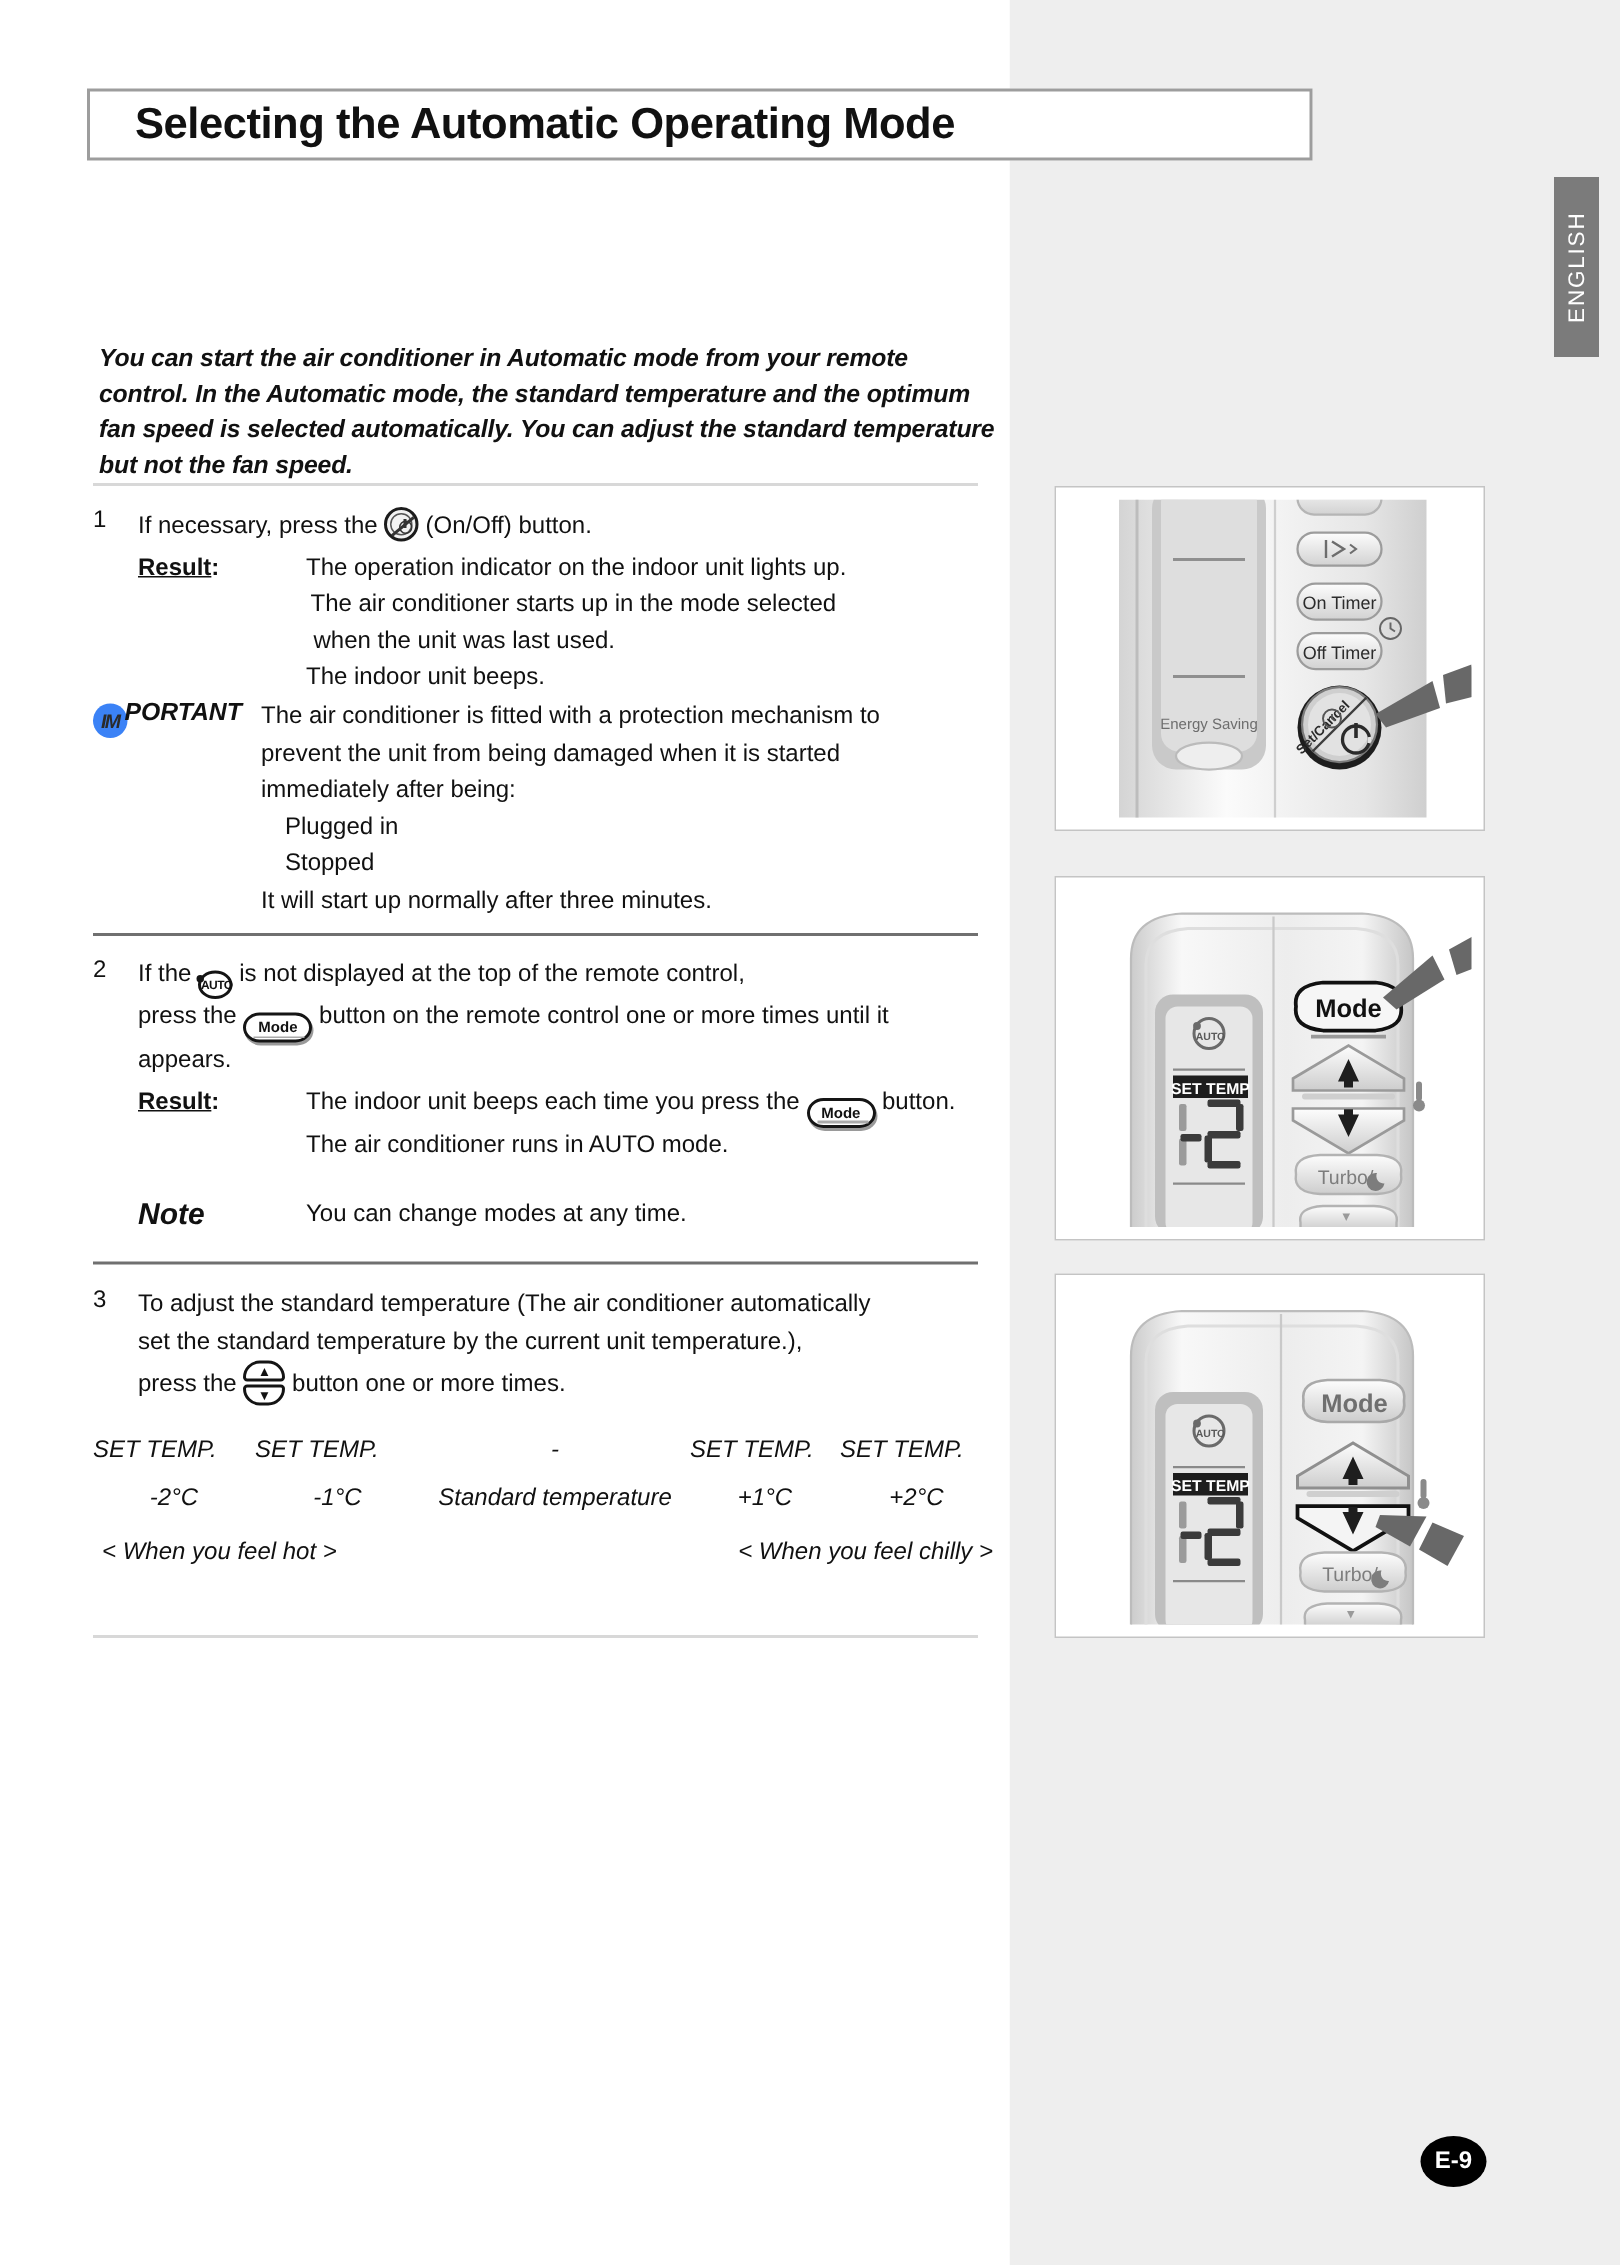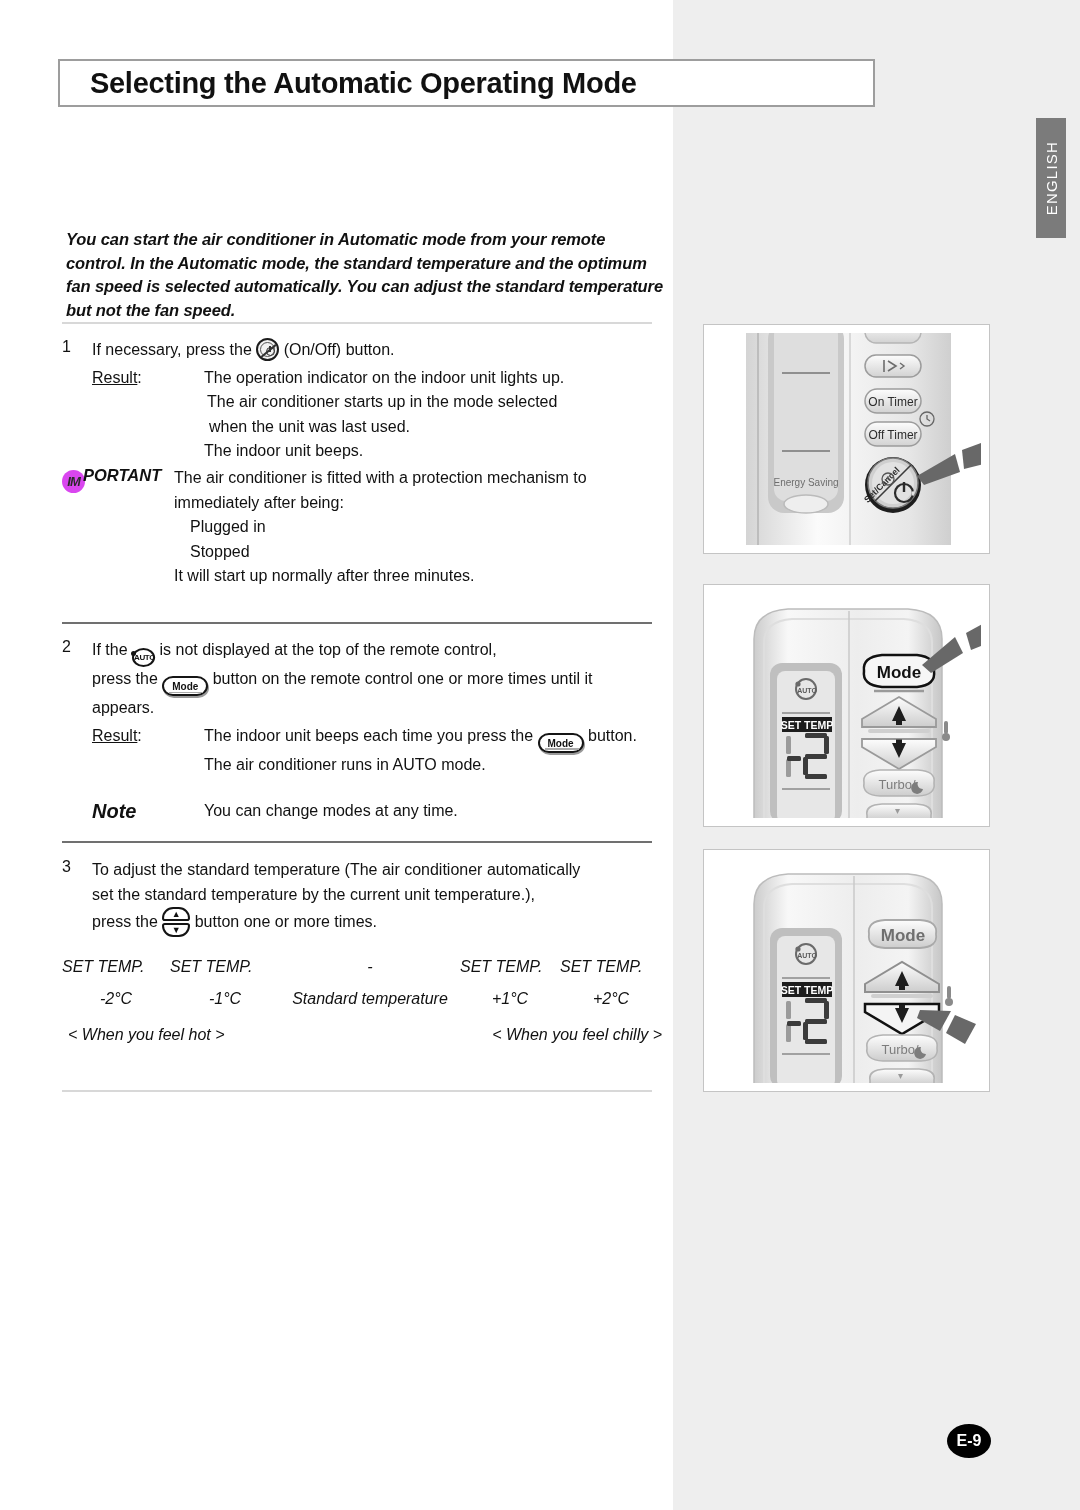--- a/index.html
+++ b/index.html
@@ -75,35 +75,36 @@
   }
   .step-body {
     margin-left:30px;
     font-size:16px;
     line-height:24.5px;
   }
   .result-row { display:flex; margin-top:3px; }
   .result-label {
     width:112px; flex:0 0 112px;
     font-size:16px;
+    font-weight:bold;
   }
   .result-label u { text-decoration:underline; }
   .result-text { font-size:16px; line-height:24.5px; }
 
   
   .important-row { display:flex; }
   .important-label {
     width:112px; flex:0 0 112px;
     font-size:16.5px; font-weight:bold; font-style:italic;
     position:relative;
     white-space:nowrap;
   }
   .imp-circle {
     display:inline-block; width:23px; height:23px; border-radius:50%;
-    background:#d946ef; color:#2a2a2a;
+    background:#3b82f6; color:#2a2a2a;
     font-size:13px; font-weight:bold; font-style:italic;
     text-align:center; line-height:23px;
     vertical-align:-5px;
     margin-right:-2px;
     letter-spacing:-1px;
   }
   .note-label {
     width:112px; flex:0 0 112px;
     font-size:20px; font-weight:bold; font-style:italic;
   }
@@ -264,20 +265,21 @@
     </div>
   </div>
 
   <div class="step" style="left:62px; top:466px;">
     <div class="important-row">
       <div class="important-label">
         <span class="imp-circle">IM</span><span>PORTANT</span>
       </div>
       <div class="result-text">
         <div>The air conditioner is fitted with a protection mechanism to</div>
+        <div>prevent the unit from being damaged when it is started</div>
         <div>immediately after being:</div>
         <div class="sublist">Plugged in</div>
         <div class="sublist">Stopped</div>
         <div>It will start up normally after three minutes.</div>
       </div>
     </div>
   </div>
 
   <div class="hr dark" style="top:622px;"></div>
 

